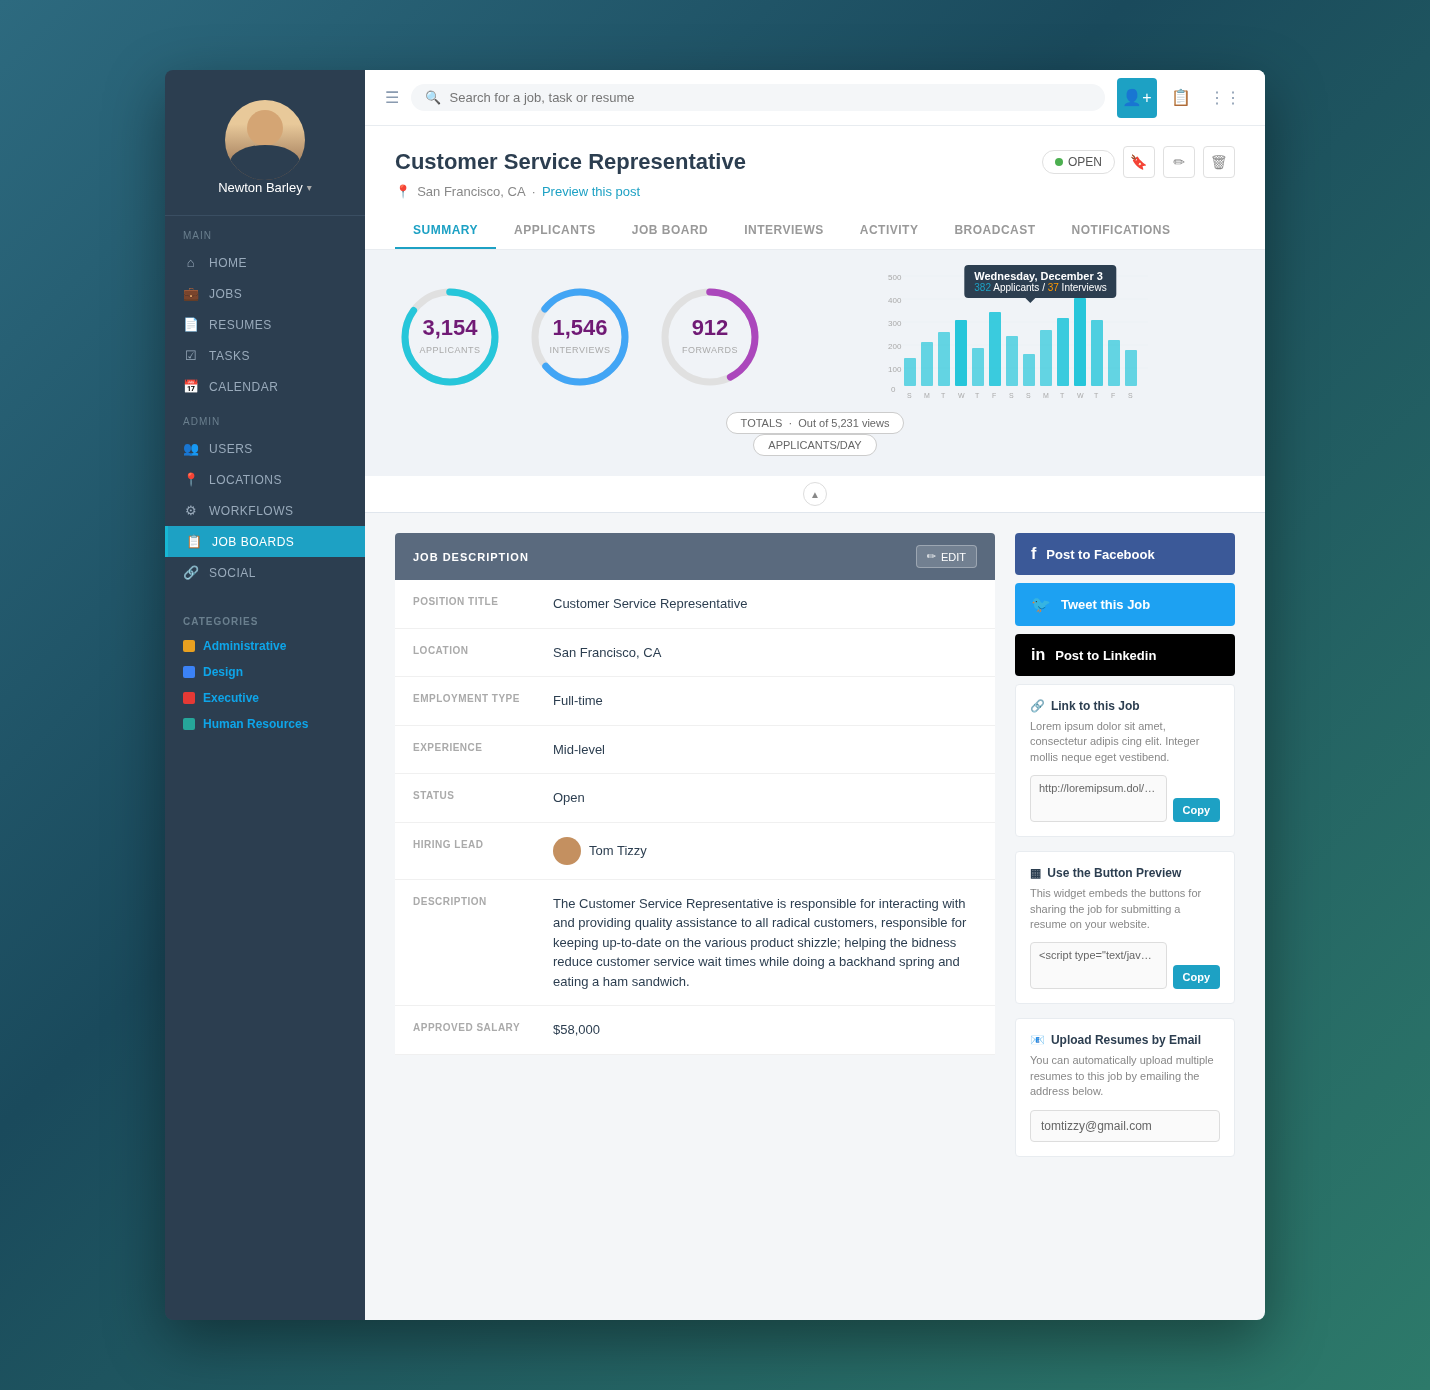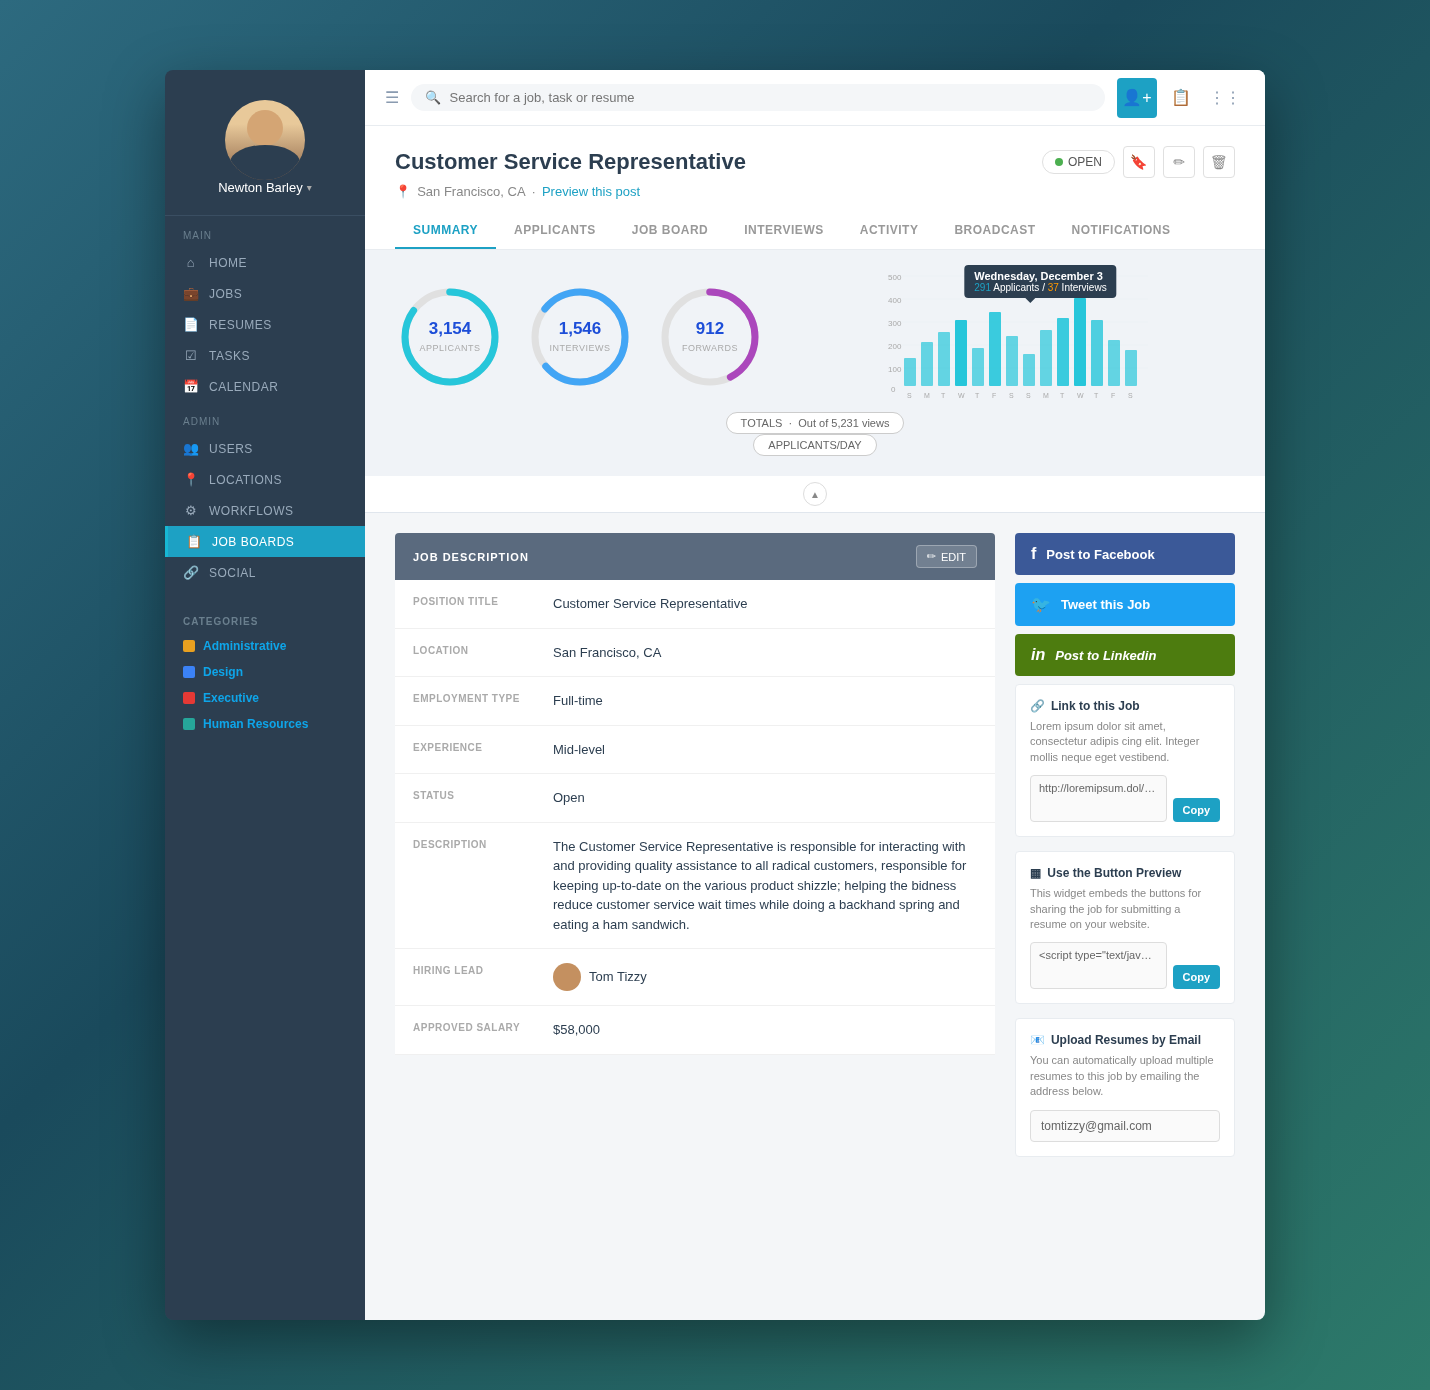--- a/index.html
+++ b/index.html
@@ -230,23 +230,23 @@
       transform: rotate(-90deg);
     }
     .circle-inner {
       position: absolute;
       top: 50%;
       left: 50%;
       transform: translate(-50%, -50%);
       text-align: center;
     }
     .circle-number {
-      font-size: 17px;
+      font-size: 22px;
       font-weight: 700;
-      color: #1d4ed8;
+      color: #701a75;
       display: block;
       line-height: 1;
     }
     .circle-label {
       font-size: 9px;
       color: #aaa;
       text-transform: uppercase;
       letter-spacing: 0.5px;
     }
     .chart-area {
@@ -413,21 +413,21 @@
       font-size: 13px;
       font-weight: 600;
       cursor: pointer;
       display: flex;
       align-items: center;
       gap: 10px;
       margin-bottom: 8px;
     }
     .facebook-btn { background: #3b5998; }
     .twitter-btn { background: #1da1f2; }
-    .linkedin-btn { background: #4d7c0f; font-style: italic; }
+    .linkedin-btn { background: #000000; }
     .social-icon { font-size: 16px; font-weight: 900; }
     .widget-section {
       background: #fff;
       border: 1px solid #e8ecf0;
       border-radius: 4px;
       padding: 14px;
       margin-bottom: 14px;
     }
     .widget-title {
       font-size: 12px;
@@ -678,21 +678,21 @@
               <span class="circle-number">912</span>
               <span class="circle-label">FORWARDS</span>
             </div>
           </div>
         </div>
 
         <div class="chart-area">
           <div class="chart-tooltip">
             <div class="tooltip-line1">Wednesday, December 3</div>
             <div class="tooltip-line2">
-              <span class="tooltip-applicants">291</span>
+              <span class="tooltip-applicants">382</span>
               <span> Applicants / </span>
               <span class="tooltip-interviews">37</span>
               <span> Interviews</span>
             </div>
           </div>
           <svg class="bar-chart-svg" viewBox="0 0 280 130">
 
             <text x="18" y="10" font-size="8" fill="#aaa">500</text>
             <text x="18" y="33" font-size="8" fill="#aaa">400</text>
             <text x="18" y="56" font-size="8" fill="#aaa">300</text>
@@ -781,29 +781,29 @@
         </div>
         <div class="field-row">
           <span class="field-label">EXPERIENCE</span>
           <span class="field-value">Mid-level</span>
         </div>
         <div class="field-row">
           <span class="field-label">STATUS</span>
           <span class="field-value">Open</span>
         </div>
         <div class="field-row">
-          <span class="field-label">DESCRIPTION</span>
-          <span class="field-value">The Customer Service Representative is responsible for interacting with and providing quality assistance to all radical customers, responsible for keeping up-to-date on the various product shizzle; helping the bidness reduce customer service wait times while doing a backhand spring and eating a ham sandwich.</span>
-        </div>
-        <div class="field-row">
           <span class="field-label">HIRING LEAD</span>
           <div class="field-value hiring-lead-row">
             <div class="hiring-avatar"></div>
             <span>Tom Tizzy</span>
           </div>
+        </div>
+        <div class="field-row">
+          <span class="field-label">DESCRIPTION</span>
+          <span class="field-value">The Customer Service Representative is responsible for interacting with and providing quality assistance to all radical customers, responsible for keeping up-to-date on the various product shizzle; helping the bidness reduce customer service wait times while doing a backhand spring and eating a ham sandwich.</span>
         </div>
         <div class="field-row">
           <span class="field-label">APPROVED SALARY</span>
           <span class="field-value">$58,000</span>
         </div>
       </div>
 
       <div class="right-panel">
         <button class="social-btn facebook-btn">
           <span class="social-icon">f</span>

